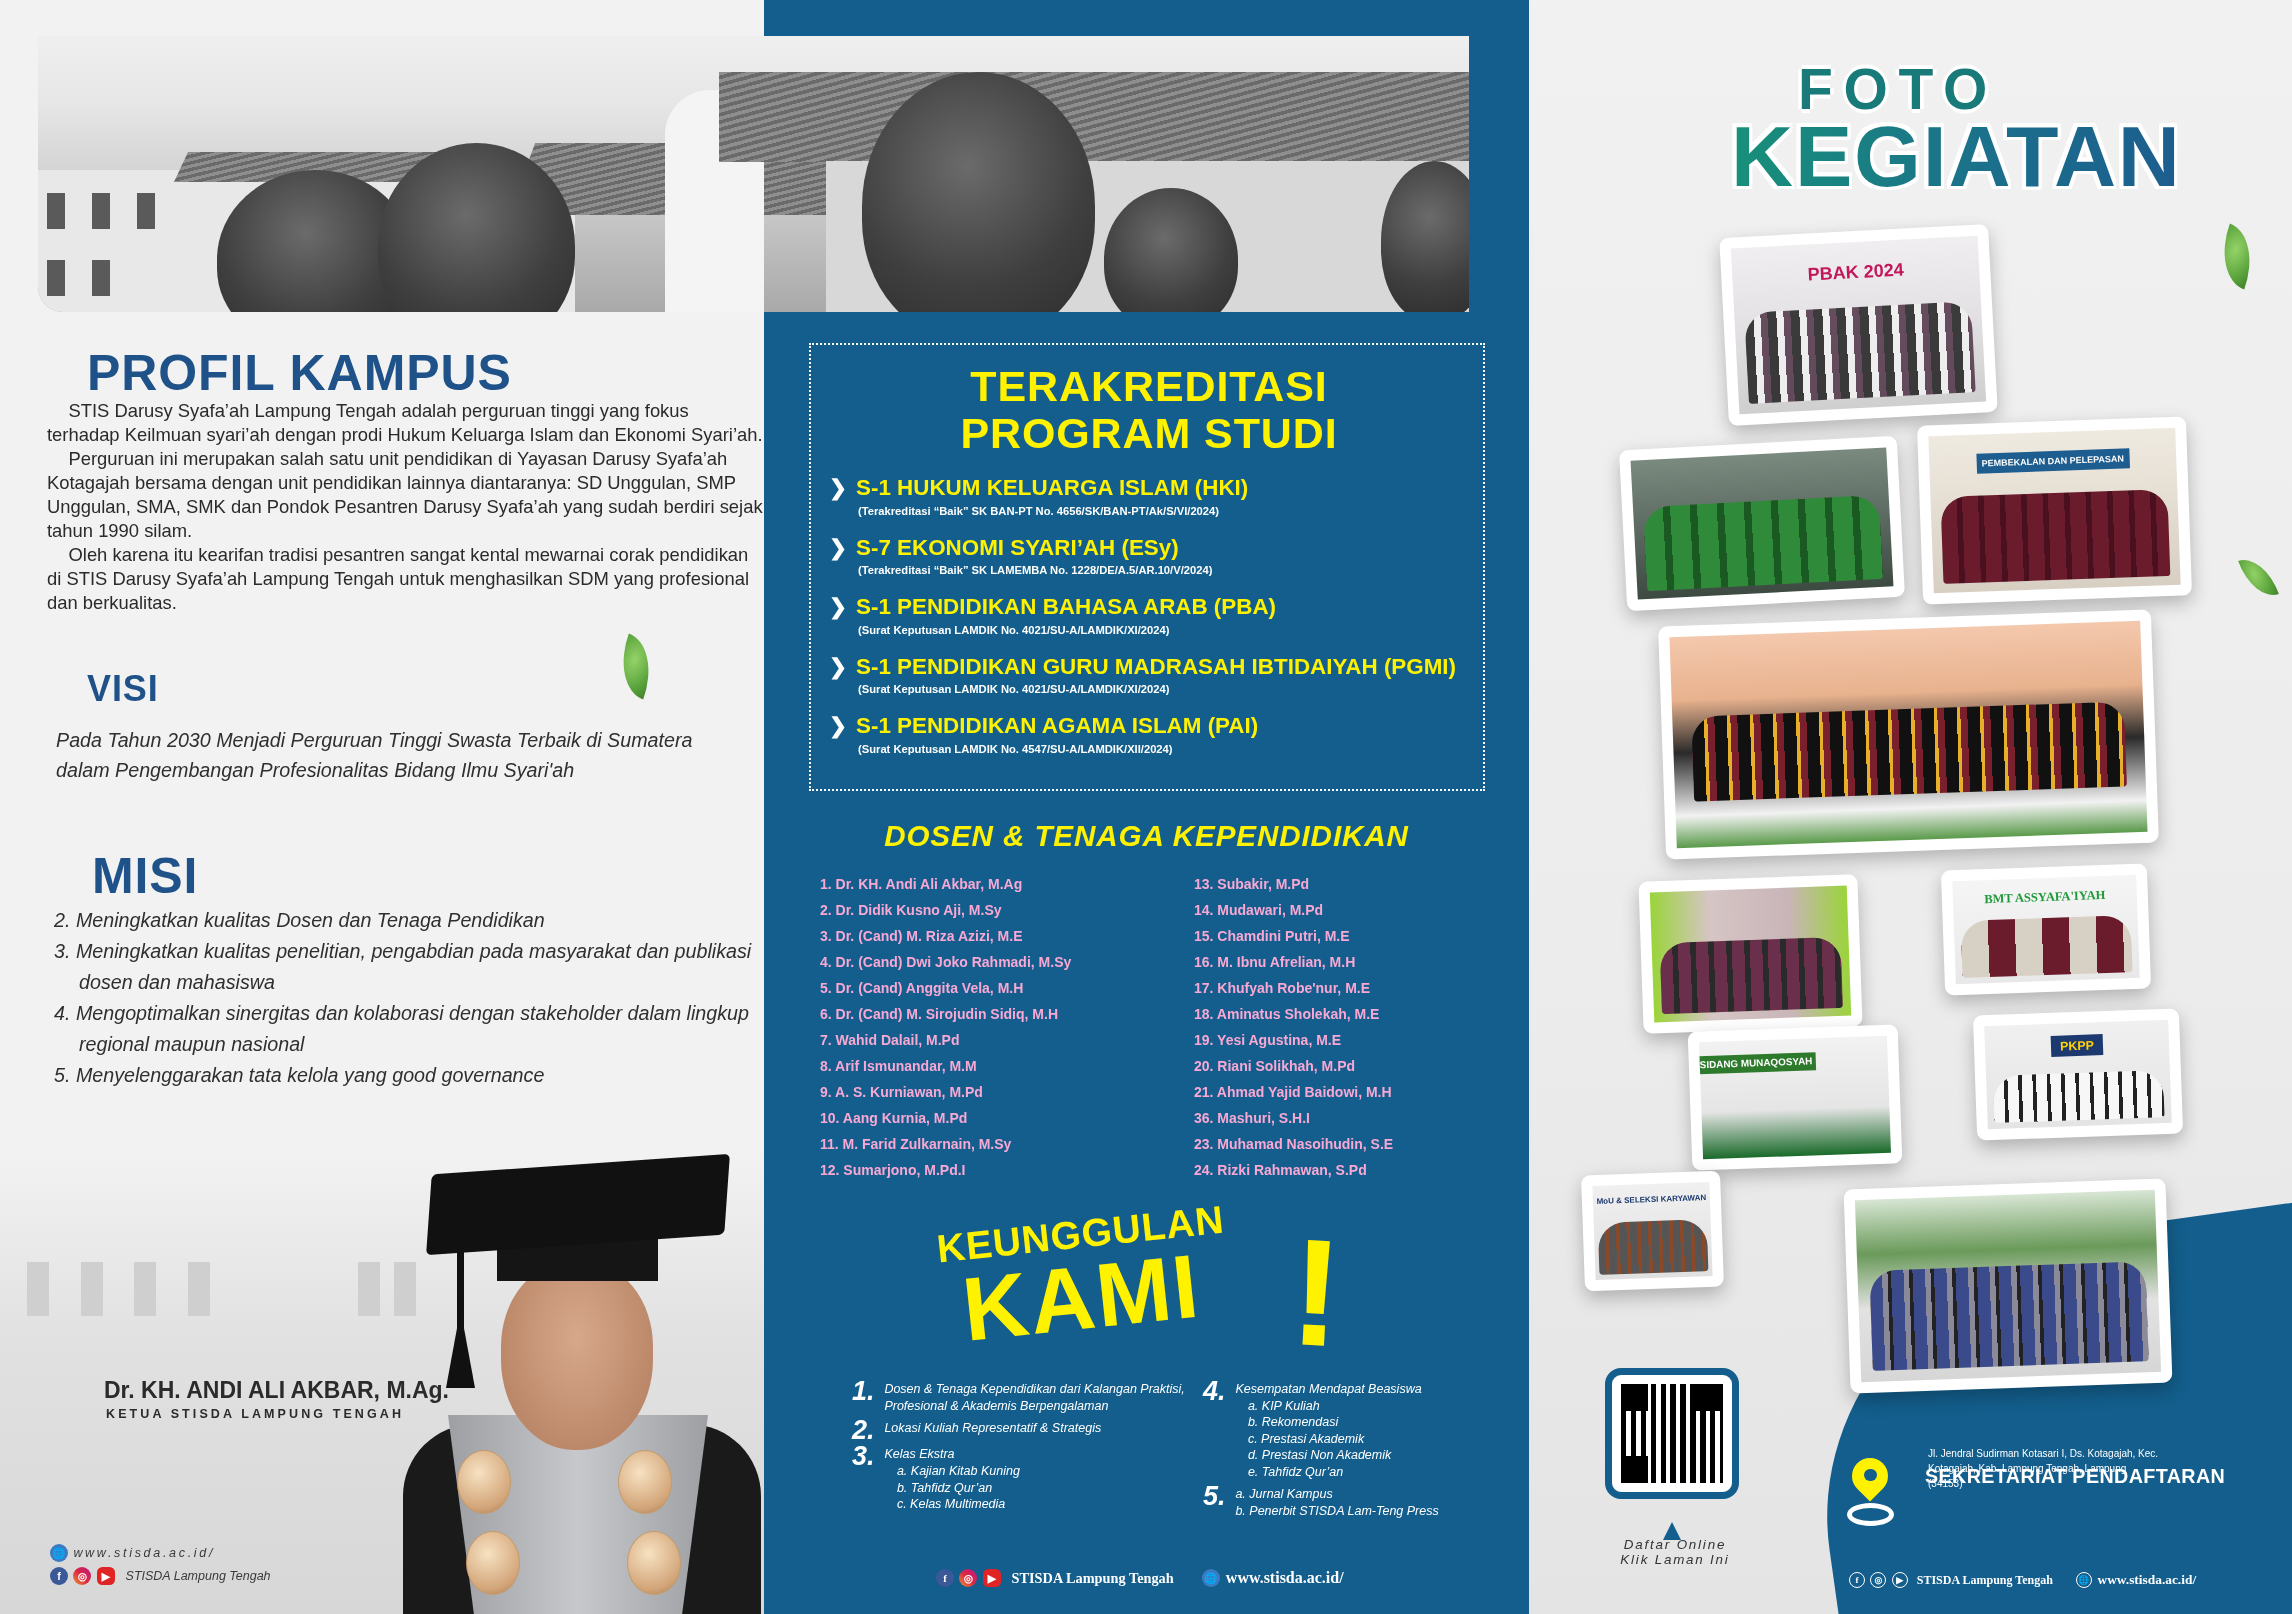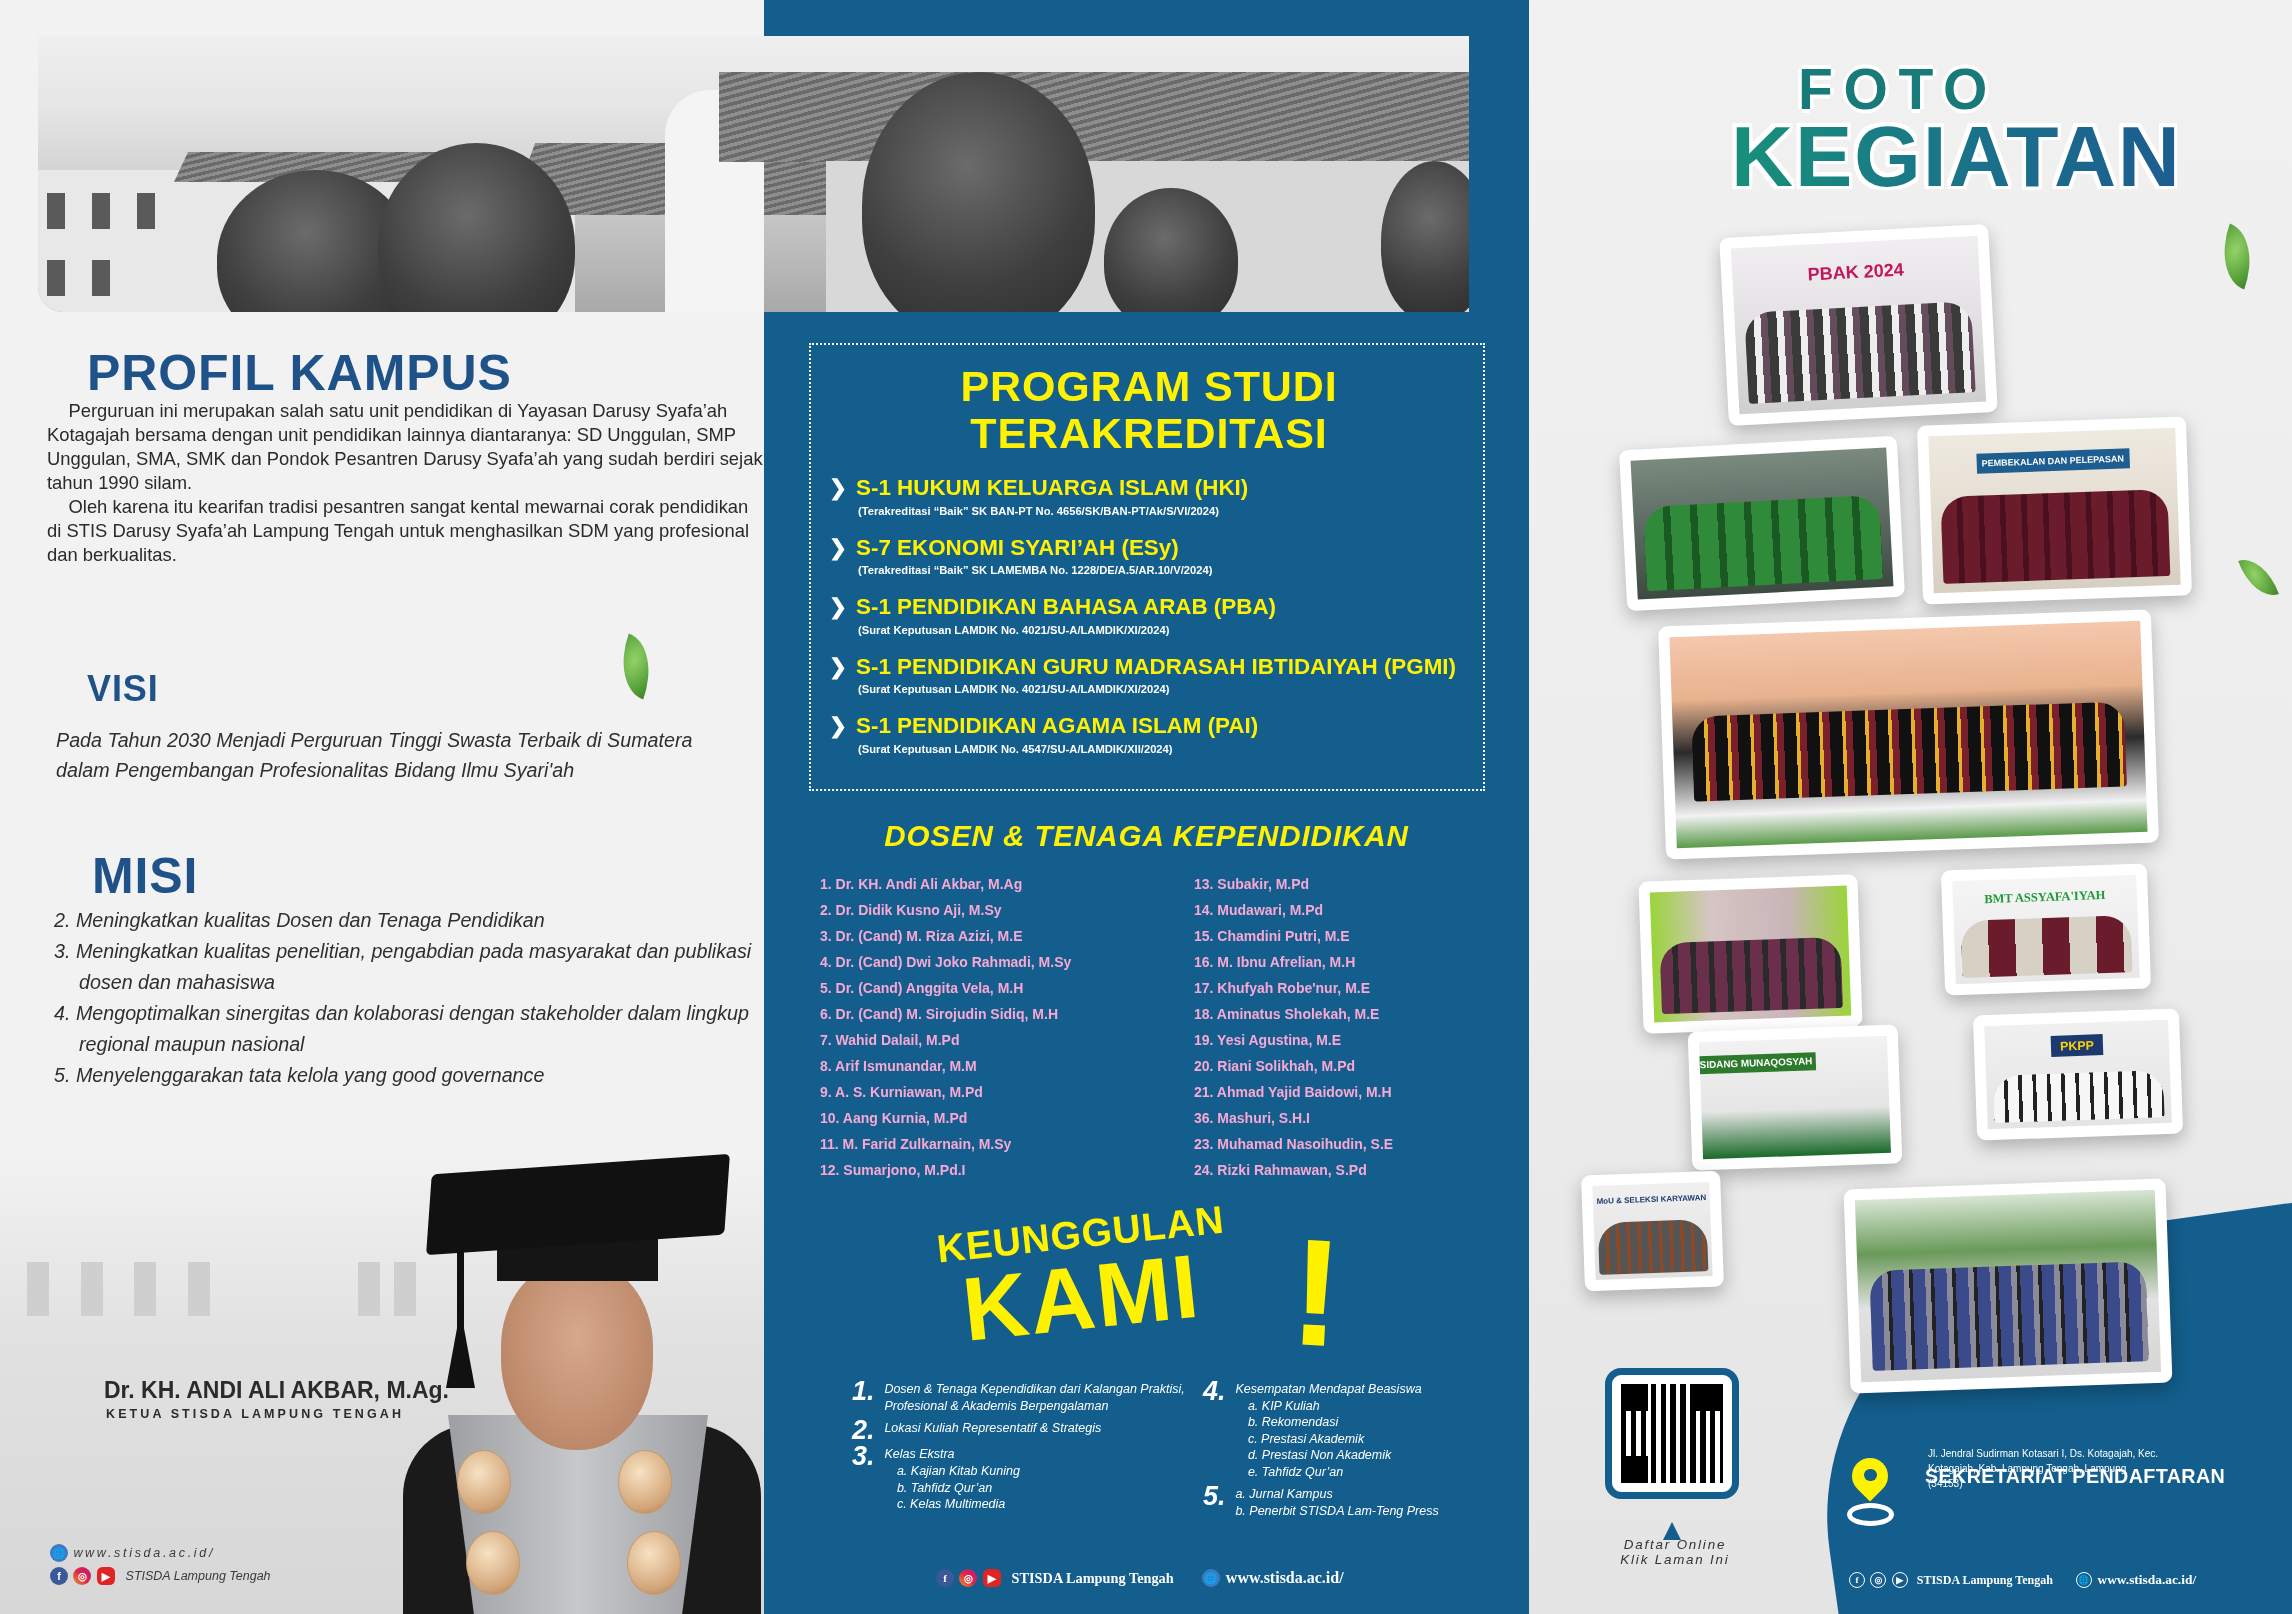--- a/index.html
+++ b/index.html
@@ -113,20 +113,21 @@
     <div class="bwin" style="left:27px;top:107px"></div>
     <div class="bwin" style="left:81px;top:107px"></div>
     <div class="bwin" style="left:134px;top:107px"></div>
     <div class="bwin" style="left:188px;top:107px"></div>
     <div class="bwin" style="left:358px;top:107px"></div>
     <div class="bwin" style="left:394px;top:107px"></div>
   </div>
 
   <h1 class="profil-title h-blue">PROFIL KAMPUS</h1>
   <div class="profil-body">
+    <p>STIS Darusy Syafa’ah Lampung Tengah adalah perguruan tinggi yang fokus terhadap Keilmuan syari’ah dengan prodi Hukum Keluarga Islam dan Ekonomi Syari’ah.</p>
     <p>Perguruan ini merupakan salah satu unit pendidikan di Yayasan Darusy Syafa’ah Kotagajah bersama dengan unit pendidikan lainnya diantaranya: SD Unggulan, SMP Unggulan, SMA, SMK dan Pondok Pesantren Darusy Syafa’ah yang sudah berdiri sejak tahun 1990 silam.</p>
     <p>Oleh karena itu kearifan tradisi pesantren sangat kental mewarnai corak pendidikan di STIS Darusy Syafa’ah Lampung Tengah untuk menghasilkan SDM yang profesional dan berkualitas.</p>
   </div>
 
   <div class="leaf" style="left:618px;top:638px;"></div>
 
   <h2 class="visi-title h-blue">VISI</h2>
   <p class="visi-body">Pada Tahun 2030 Menjadi Perguruan Tinggi Swasta Terbaik di Sumatera dalam Pengembangan Profesionalitas Bidang Ilmu Syari'ah</p>
 
   <h2 class="misi-title h-blue">MISI</h2>
@@ -164,22 +165,22 @@
       <span class="ico ig">◎</span>
       <span class="ico yt">▶</span>
       <span style="margin-left:5.4px;">STISDA Lampung Tengah</span>
     </div>
   </div>
 </div>
 
 <div class="center">
   <div class="prog-box">
     <div class="prog-title">
+      <div>TERAKREDITASI</div>
       <div>PROGRAM STUDI</div>
-      <div>TERAKREDITASI</div>
     </div>
     <ul class="prog-list">
       <li>
         <div class="prog-name">
             <span class="chev">❯</span>
             <span>S-1 HUKUM KELUARGA ISLAM (HKI)</span>
           </div>
         <div class="prog-sk">(Terakreditasi “Baik” SK BAN-PT No. 4656/SK/BAN-PT/Ak/S/VI/2024)</div>
       </li>
       <li>

